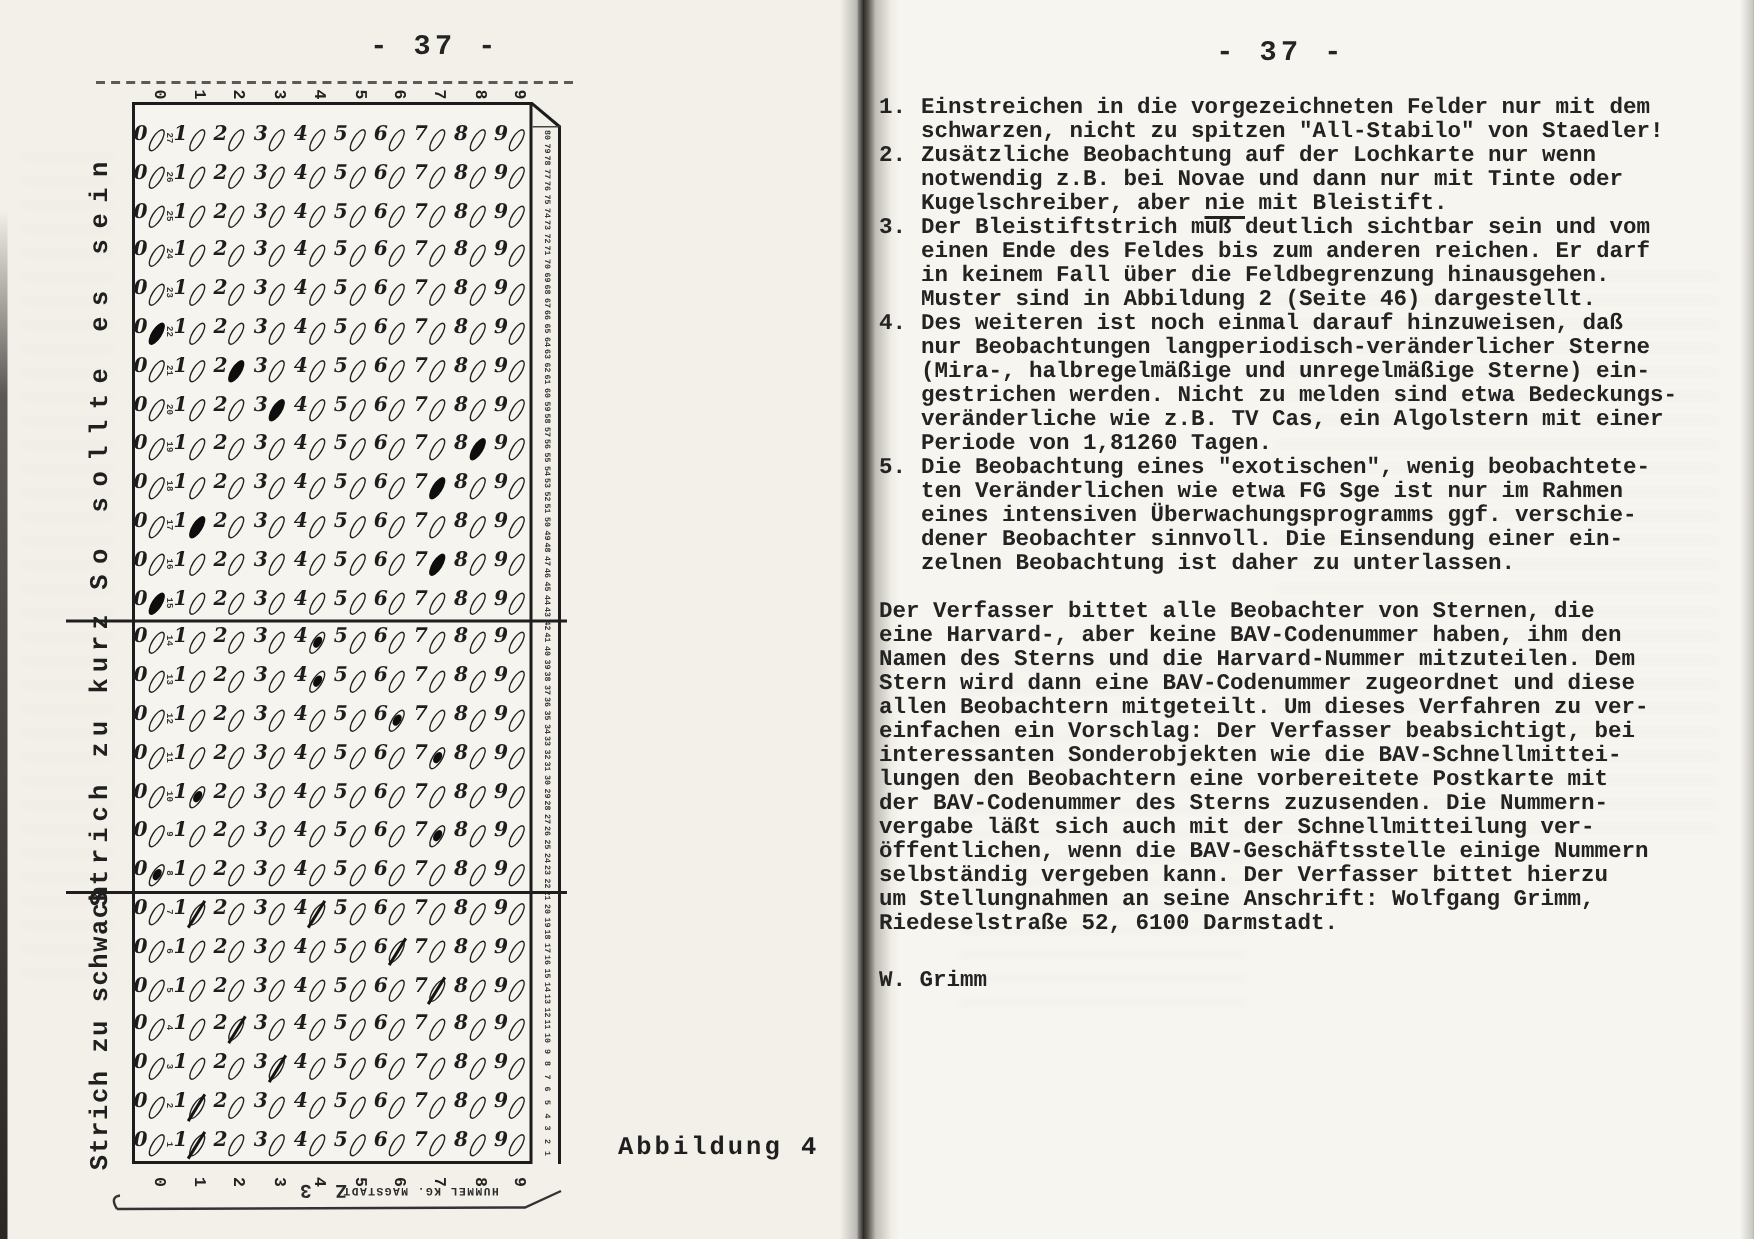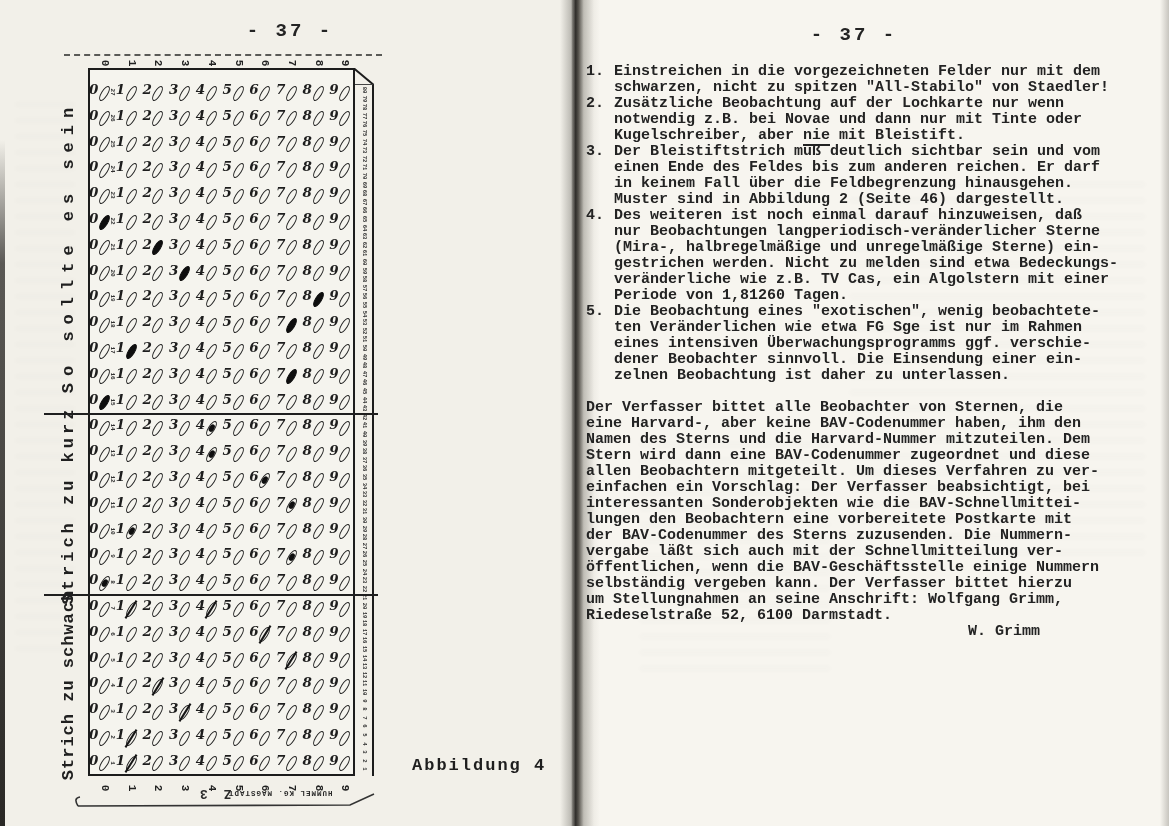--- a/index.html
+++ b/index.html
@@ -23,21 +23,21 @@
   #pn46{left:190px;top:20px;width:200px;text-align:center;}
   #pn47{left:584px;top:24px;width:540px;text-align:center;}
   
   .textcol{position:absolute;left:586px;top:64px;width:572px;font-size:15px;line-height:16px;
            font-weight:bold;color:#232323;}
   .para{white-space:pre-wrap;margin:0 0 16px 0;}
   .list-item{display:flex;margin:0;}
   .list-item .num{width:28px;flex:none;}
   .list-item .itext{flex:1;white-space:pre-wrap;}
   .uline{border-bottom:2px solid #232323;}
-  .sig{margin-top:0;text-align:right;padding-right:118px;}
+  .sig{margin-top:22px;text-align:left;padding-right:118px;}
   
   .caption{position:absolute;left:412px;top:756px;font-size:17px;font-weight:bold;letter-spacing:2px;}
   
   .card-box{position:absolute;left:88px;top:68px;width:267px;height:708px;
             border:2px solid #1c1c1c;background:rgba(255,255,255,.25);box-sizing:border-box;}
   .dash-top{position:absolute;left:64px;top:54px;width:318px;height:0;border-top:2px dashed #5a5a57;}
   .corner-cut{position:absolute;left:355px;top:68px;width:25px;height:0;border-top:2px solid #1c1c1c;
               transform:rotate(40deg);transform-origin:left top;}
   .strip{position:absolute;left:355px;top:84px;width:19px;height:692px;
          border-right:2px solid #1c1c1c;border-top:1px solid #444;box-sizing:border-box;}

